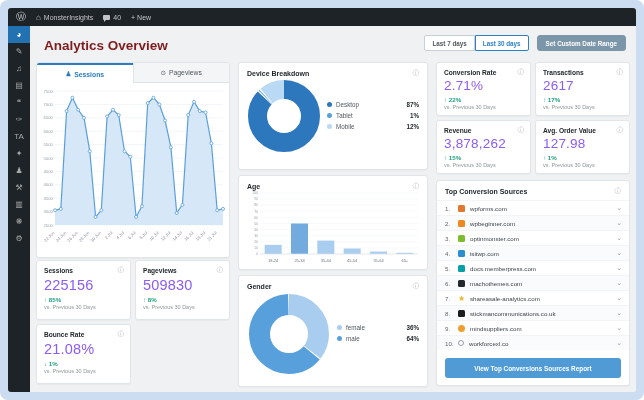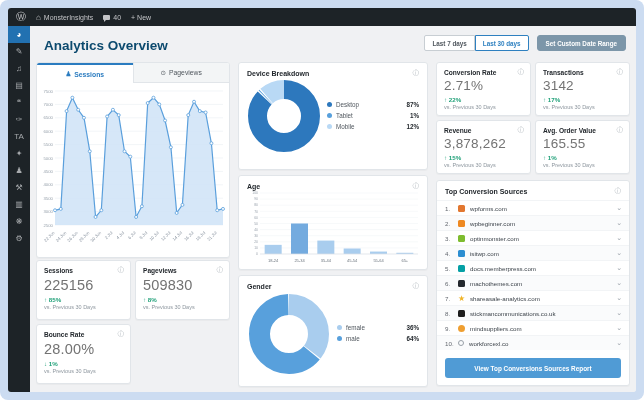--- a/index.html
+++ b/index.html
@@ -17,21 +17,21 @@
 
   
   .sidebar { position:absolute; left:0; top:18px; width:22px; height:366px; background:#1d2327; z-index:4; }
   .sb-item { height:17px; display:flex; align-items:center; justify-content:center; color:#a7aaad; font-size:8px; cursor:pointer; }
   .sb-item.active { background:#2271b1; color:#fff; }
   .sb-item .sb-icon { font-size:8px; line-height:1; font-style:normal; }
 
   
   .main { position:absolute; left:22px; top:18px; width:606px; height:366px; background:#f0f1f3; }
   .page-header { position:relative; height:36px; }
-  .page-title { position:absolute; left:14px; top:12px; font-size:13.5px; font-weight:bold; color:#0c4a6e; }
+  .page-title { position:absolute; left:14px; top:12px; font-size:13.5px; font-weight:bold; color:#7f1d1d; }
   .date-controls { position:absolute; right:10px; top:9px; display:flex; align-items:center; }
   .btn-seg { height:16px; padding:0 7px; font-size:6.3px; font-weight:bold; background:#fff; border:1px solid #c8ced3; color:#50575e; cursor:pointer; font-family:inherit; }
   .btn-seg:first-child { border-radius:2px 0 0 2px; }
   .btn-seg.active { border:1px solid #2e80c0; color:#2e80c0; border-radius:0 2px 2px 0; position:relative; z-index:1; }
   .btn-slate { height:16px; margin-left:8px; padding:0 8px; font-size:6.3px; font-weight:bold; background:#7c96a9; border:1px solid #7c96a9; color:#fff; border-radius:3px; cursor:pointer; font-family:inherit; }
 
   .grid { position:absolute; left:6px; top:36px; width:594px; height:330px; display:flex; gap:8px; }
   .col { display:flex; flex-direction:column; }
   .col1 { width:194px; } .col2 { width:190px; } .col3 { width:194px; }
 
@@ -45,21 +45,21 @@
   .tab.inactive { background:#f3f5f6; color:#50575e; border-bottom:1px solid #e1e5e9; border-left:1px solid #e1e5e9; }
   .tab .t-icon { font-size:6.5px; }
 
   
   .mgrid { display:grid; grid-template-columns:1fr 1fr; gap:4px; margin-top:2px; }
   .mcard { padding:6px 6px 4px 7px; position:relative; }
   .mcard.h60 { height:60px; } .mcard.h54 { height:54px; }
   .mhead { display:flex; justify-content:space-between; align-items:flex-start; }
   .mlabel { font-size:6.6px; font-weight:bold; color:#23282d; }
   .info { font-size:6.5px; color:#b0b7bd; line-height:1; cursor:pointer; }
-  .mvalue { font-size:14.5px; color:#737373; margin-top:3px; letter-spacing:.2px; }
+  .mvalue { font-size:14.5px; color:#8b5cf6; margin-top:3px; letter-spacing:.2px; }
   .mcard.h54 .mvalue { font-size:13.5px; margin-top:2px; }
   .mchange { font-size:6.2px; font-weight:bold; color:#21a179; margin-top:3px; }
   .mvs { font-size:5.5px; color:#8d969e; margin-top:1px; }
 
   
   .card-pad { padding:7px 8px; }
   .ctitle { font-size:7px; font-weight:bold; color:#23282d; }
   .chead { display:flex; justify-content:space-between; align-items:flex-start; }
   .device-card { height:108px; }
   .age-card { height:95px; margin-top:5px; }
@@ -264,21 +264,21 @@
                 </div>
               <div class="mvalue">509830</div>
               <div class="mchange"><span>↑</span> <span>8%</span></div>
               <div class="mvs">vs. Previous 30 Days</div>
             </div>
             <div class="card mcard h60">
               <div class="mhead">
                   <span class="mlabel">Bounce Rate</span>
                   <span class="info">ⓘ</span>
                 </div>
-              <div class="mvalue">28.00%</div>
+              <div class="mvalue">21.08%</div>
               <div class="mchange"><span>↓</span> <span>1%</span></div>
               <div class="mvs">vs. Previous 30 Days</div>
             </div>
           </div>
         </div>
 
         <div class="col col2">
           <div class="card card-pad device-card">
             <div class="chead">
                 <span class="ctitle">Device Breakdown</span>
@@ -389,39 +389,39 @@
                 </div>
               <div class="mvalue">2.71%</div>
               <div class="mchange"><span>↑</span> <span>22%</span></div>
               <div class="mvs">vs. Previous 30 Days</div>
             </div>
             <div class="card mcard h54">
               <div class="mhead">
                   <span class="mlabel">Transactions</span>
                   <span class="info">ⓘ</span>
                 </div>
-              <div class="mvalue">3142</div>
+              <div class="mvalue">2617</div>
               <div class="mchange"><span>↑</span> <span>17%</span></div>
               <div class="mvs">vs. Previous 30 Days</div>
             </div>
             <div class="card mcard h54">
               <div class="mhead">
                   <span class="mlabel">Revenue</span>
                   <span class="info">ⓘ</span>
                 </div>
               <div class="mvalue">3,878,262</div>
               <div class="mchange"><span>↑</span> <span>15%</span></div>
               <div class="mvs">vs. Previous 30 Days</div>
             </div>
             <div class="card mcard h54">
               <div class="mhead">
                   <span class="mlabel">Avg. Order Value</span>
                   <span class="info">ⓘ</span>
                 </div>
-              <div class="mvalue">165.55</div>
+              <div class="mvalue">127.98</div>
               <div class="mchange"><span>↑</span> <span>1%</span></div>
               <div class="mvs">vs. Previous 30 Days</div>
             </div>
           </div>
 
           <div class="card sources-card">
             <div class="sources-head">
               <span class="ctitle">Top Conversion Sources</span>
               <span class="info">ⓘ</span>
             </div>

